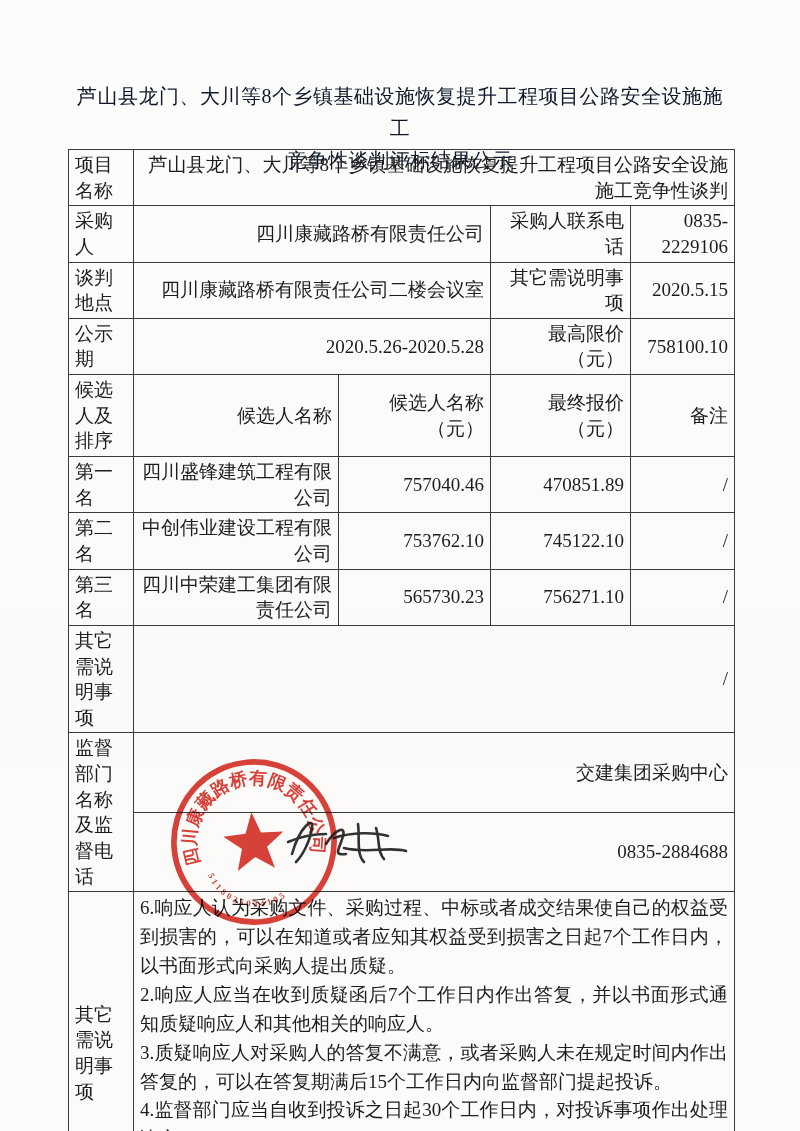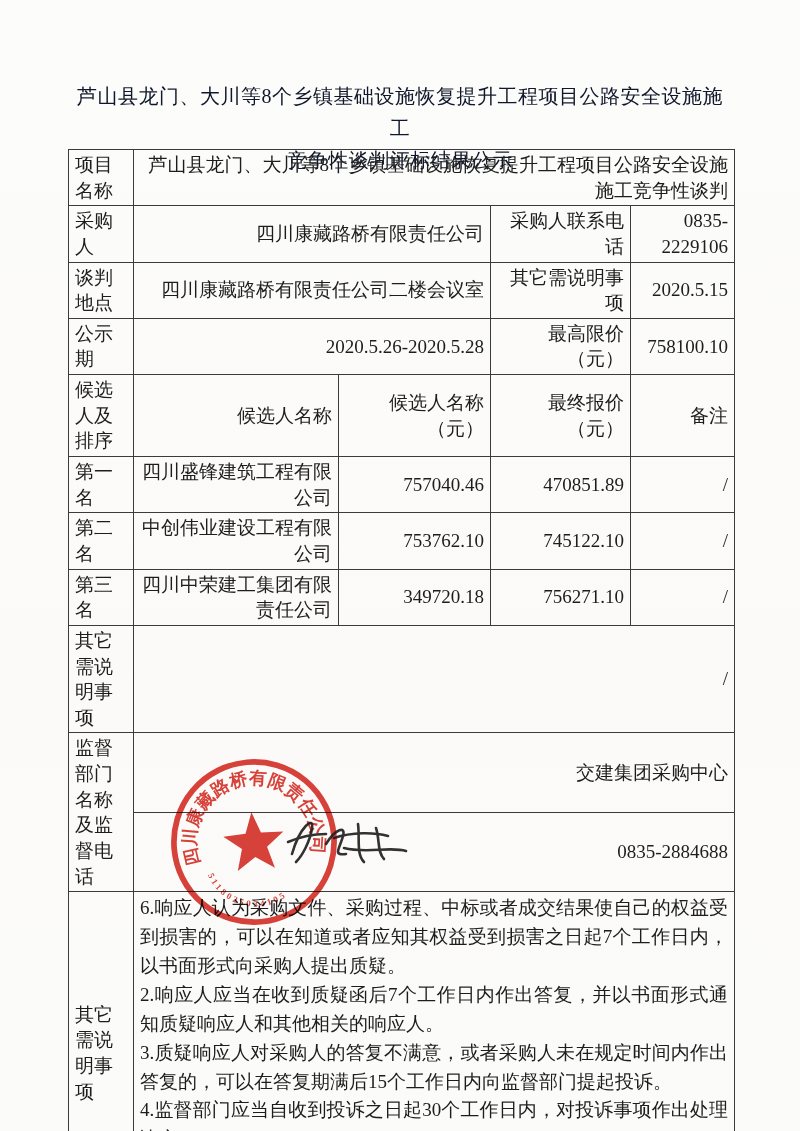--- a/index.html
+++ b/index.html
@@ -98,21 +98,21 @@
       <tr style="height:35px">
         <td class="lab">第二名</td>
         <td class="l">中创伟业建设工程有限公司</td>
         <td class="c">753762.10</td>
         <td class="c">745122.10</td>
         <td class="c">/</td>
       </tr>
       <tr style="height:35px">
         <td class="lab">第三名</td>
         <td class="l">四川中荣建工集团有限责任公司</td>
-        <td class="c">349720.18</td>
+        <td class="c">565730.23</td>
         <td class="c">756271.10</td>
         <td class="c">/</td>
       </tr>
       <tr style="height:40px">
         <td class="lab">其它需说明事项</td>
         <td colspan="4" class="c">/</td>
       </tr>
       <tr style="height:35px">
         <td class="lab" rowspan="2">监督部门名称及监督电话</td>
         <td colspan="4" class="c">交建集团采购中心</td>

